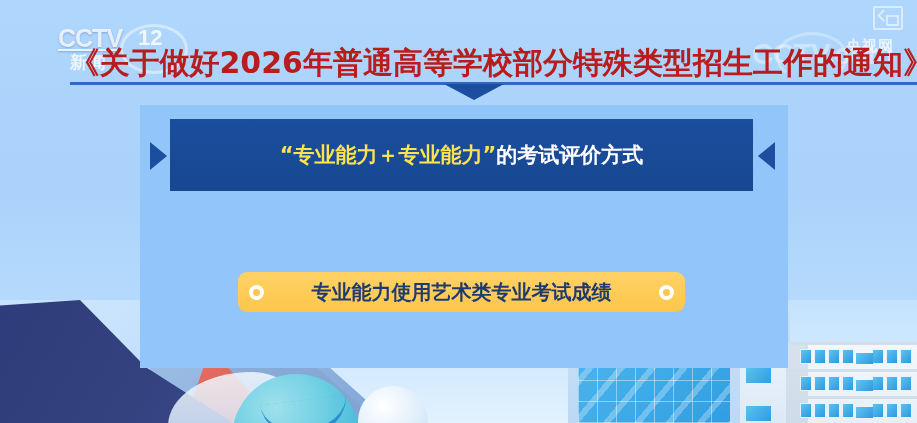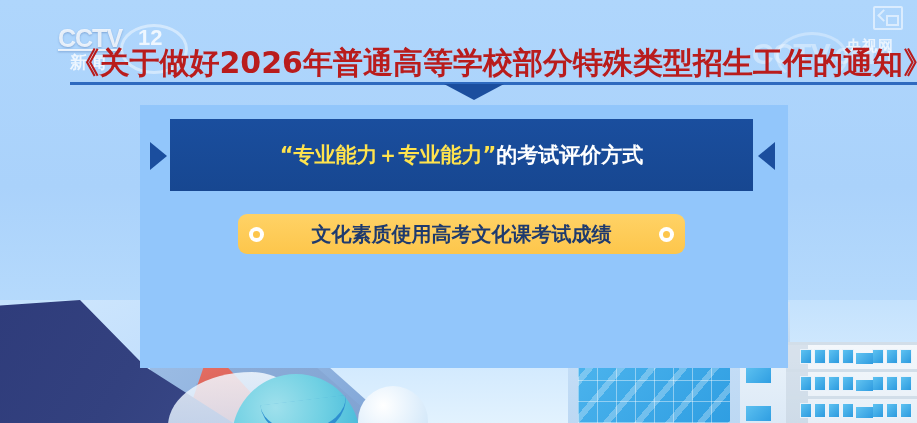--- a/index.html
+++ b/index.html
@@ -214,20 +214,20 @@
 
   <div class="panel"></div>
 
   <div class="tri-left"></div>
   <div class="tri-right"></div>
 
   <div class="banner">
     <div class="banner-l2"><span class="hl">“</span><span class="hl">专业能力＋专业能力</span><span class="hl">”</span><span>的考试评价方式</span></div>
   </div>
 
-  <div class="pill pill-1">
+
+  <div class="pill pill-2">
     <span class="dot dot-l"></span>
-    <span class="pill-text">文化素质使用高考文化课考试成绩</span>
+    <span class="pill-text">专业能力使用艺术类专业考试成绩</span>
     <span class="dot dot-r"></span>
   </div>
 
-
 </div>
 
 </body></html>

